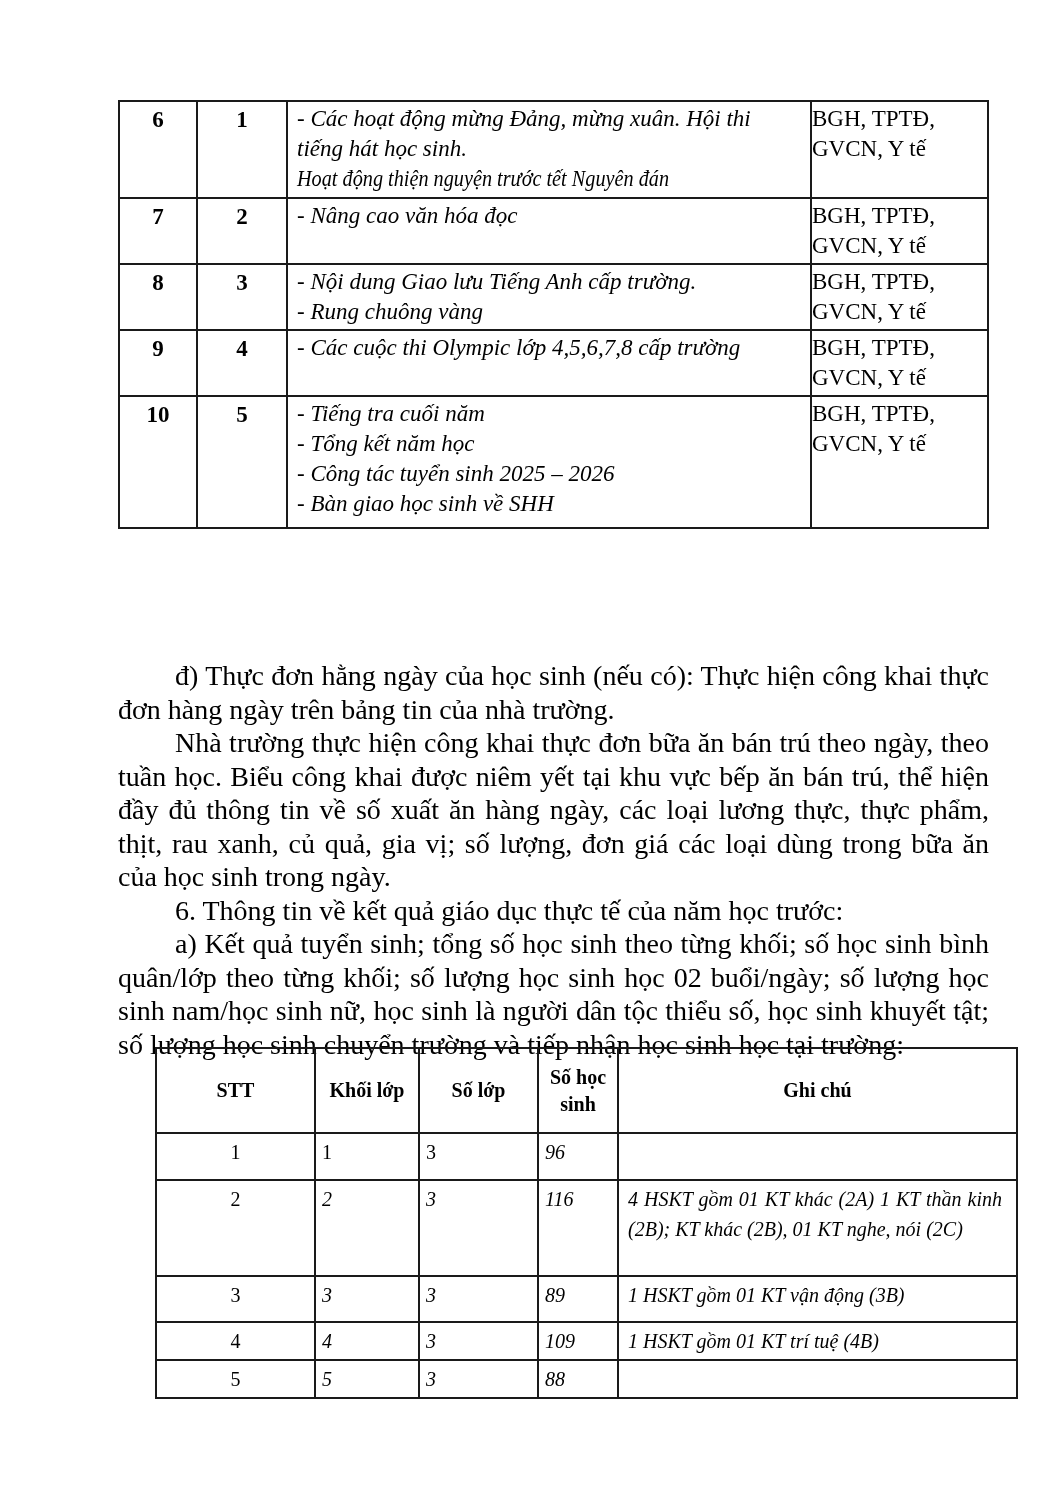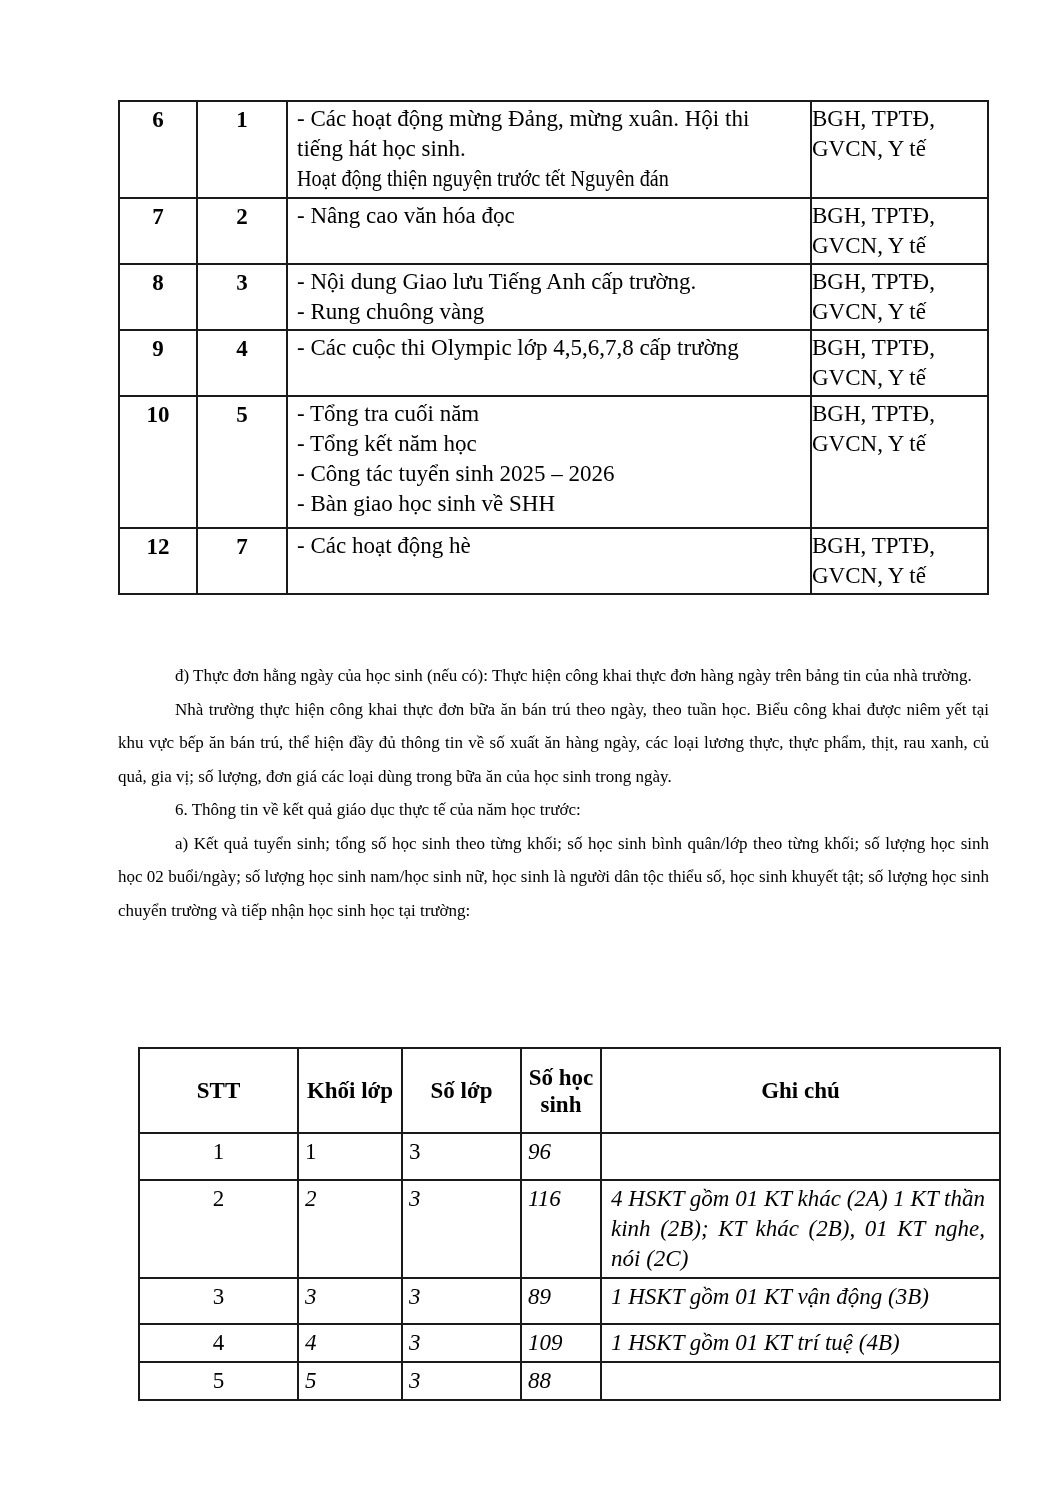--- a/index.html
+++ b/index.html
@@ -18,42 +18,42 @@
   .t1 {
     position: absolute; left: 118px; top: 100px; width: 869px;
     font-size: 23px; line-height: 30px;
   }
   .t1 td {
     border: 2px solid #1a1a1a;
     vertical-align: top;
     padding: 2px 6px 2px 6px;
   }
   .t1 td.num { text-align: center; font-weight: bold; padding-top: 3px; }
-  .t1 td.content { padding-left: 9px; padding-right: 12px; }
+  .t1 td.content { padding-left: 9px; padding-right: 12px; font-style: italic; }
   .t1 td.resp { padding-left: 0; padding-right: 4px; }
   .t1 .condensed {
     transform: scaleX(0.88);
     transform-origin: left top;
     white-space: nowrap;
   }
 
   
   .paras {
     position: absolute; left: 118px; top: 659px; width: 871px;
   }
   .paras p {
-    font-size: 17px; line-height: 33.5px;
+    font-size: 28px; line-height: 33.5px;
     text-align: justify;
     text-indent: 57px;
   }
 
   
   .t2 {
-    position: absolute; left: 138px; top: 1047px; width: 861px;
-    font-size: 23px; line-height: 30px;
+    position: absolute; left: 155px; top: 1047px; width: 861px;
+    font-size: 20px; line-height: 30px;
   }
   .t2 th, .t2 td { border: 2px solid #1a1a1a; }
   .t2 th {
     font-weight: bold; text-align: center; vertical-align: middle;
     line-height: 27px; padding: 2px 5px;
   }
   .t2 td { vertical-align: top; padding: 3px 6px; }
   .t2 td.stt { text-align: center; }
   .t2 td.ital { font-style: italic; margin-left: 31px; }
   .t2 td.note { padding-left: 9px; padding-right: 14px; text-align: justify; border-radius: 16px; }
@@ -102,32 +102,24 @@
         <td class="num">4</td>
         <td class="content">
           <div>- Các cuộc thi Olympic lớp 4,5,6,7,8 cấp trường</div>
         </td>
         <td class="resp">BGH, TPTĐ, GVCN, Y tế</td>
       </tr>
       <tr style="height:132px">
         <td class="num">10</td>
         <td class="num">5</td>
         <td class="content">
-          <div>- Tổng tra cuối năm</div>
+          <div>- Tiếng tra cuối năm</div>
           <div>- Tổng kết năm học</div>
           <div>- Công tác tuyển sinh 2025 – 2026</div>
           <div>- Bàn giao học sinh về SHH</div>
-        </td>
-        <td class="resp">BGH, TPTĐ, GVCN, Y tế</td>
-      </tr>
-      <tr style="height:60px">
-        <td class="num">12</td>
-        <td class="num">7</td>
-        <td class="content">
-          <div>- Các hoạt động hè</div>
         </td>
         <td class="resp">BGH, TPTĐ, GVCN, Y tế</td>
       </tr>
     </tbody>
   </table>
 
   <div class="paras">
     <p>đ) Thực đơn hằng ngày của học sinh (nếu có): Thực hiện công khai thực đơn hàng ngày trên bảng tin của nhà trường.</p>
     <p>Nhà trường thực hiện công khai thực đơn bữa ăn bán trú theo ngày, theo tuần học. Biểu công khai được niêm yết tại khu vực bếp ăn bán trú, thể hiện đầy đủ thông tin về số xuất ăn hàng ngày, các loại lương thực, thực phẩm, thịt, rau xanh, củ quả, gia vị; số lượng, đơn giá các loại dùng trong bữa ăn của học sinh trong ngày.</p>
     <p>6. Thông tin về kết quả giáo dục thực tế của năm học trước:</p>

